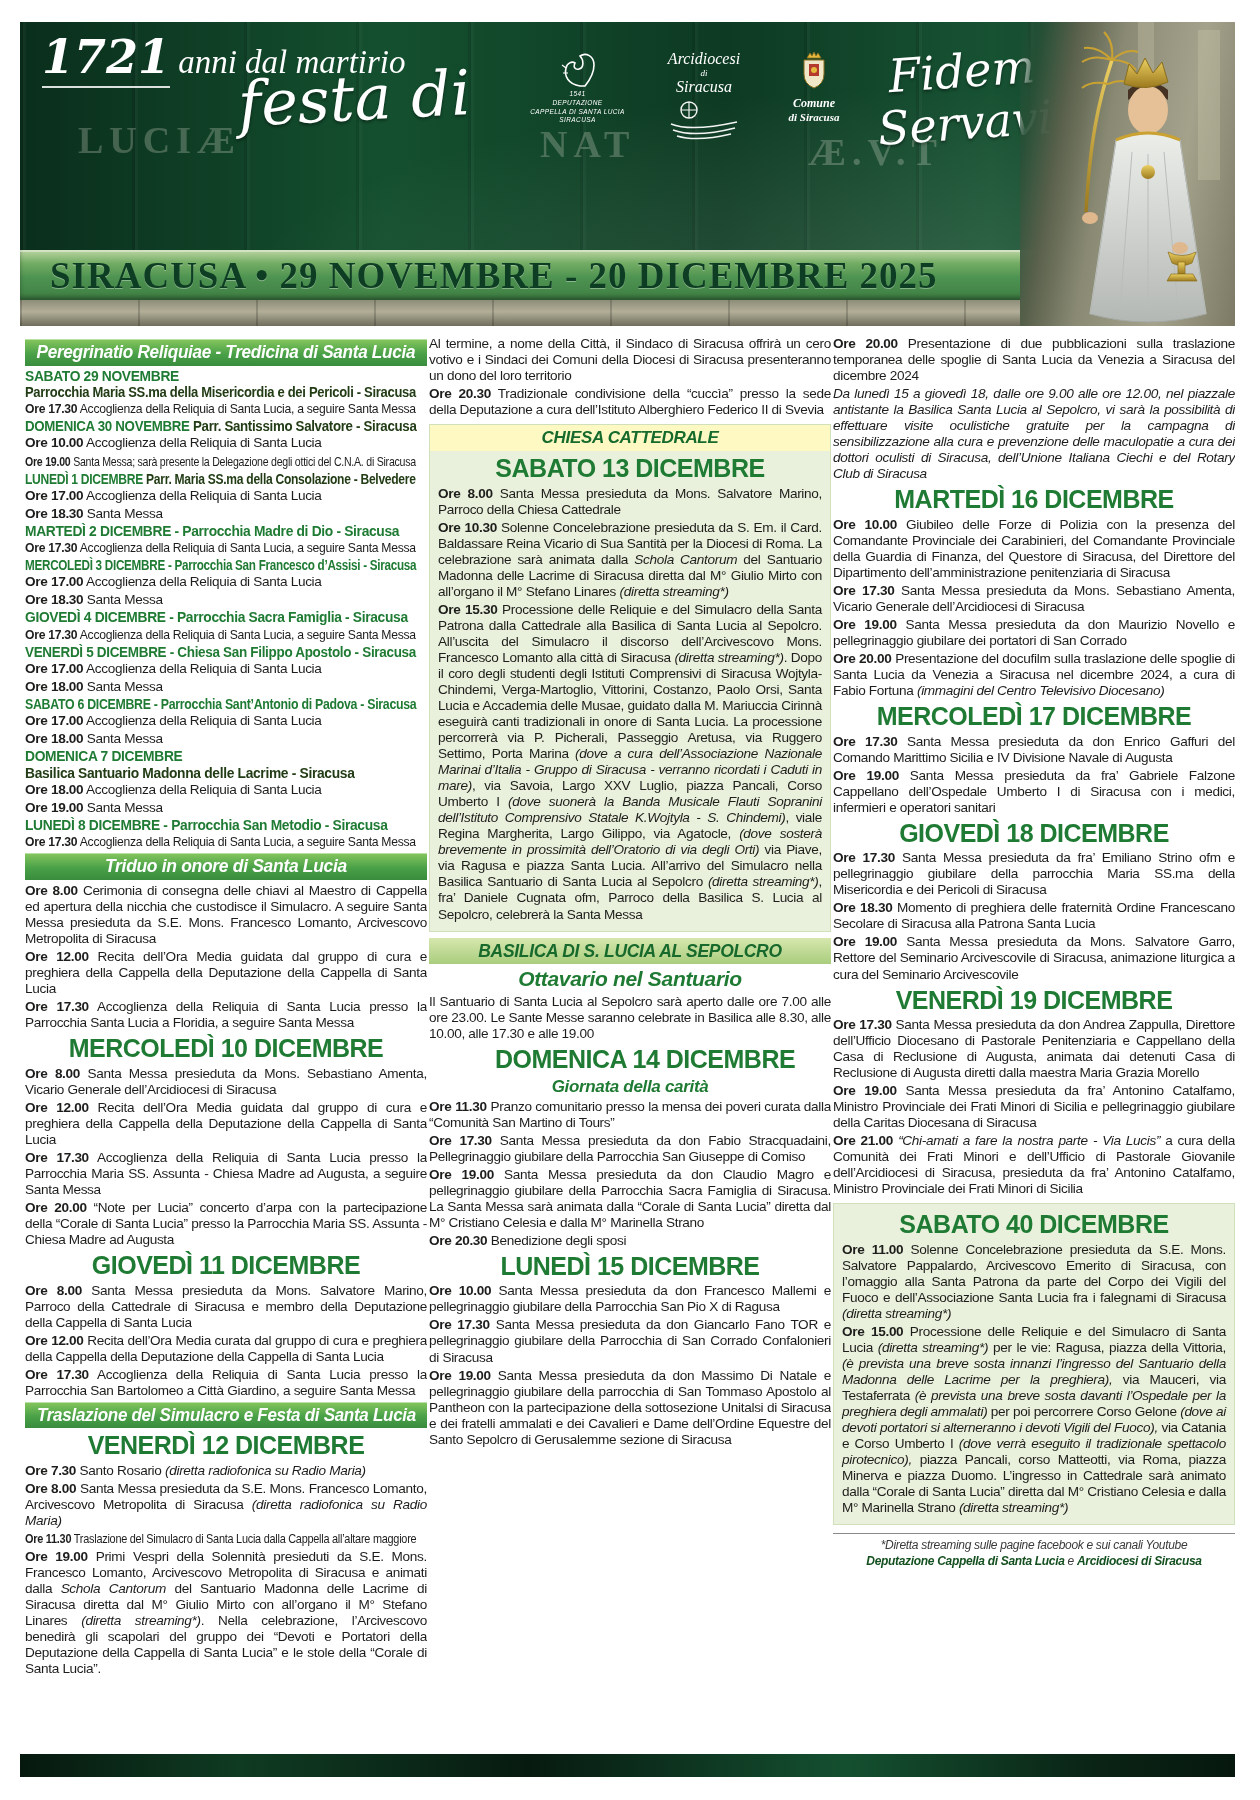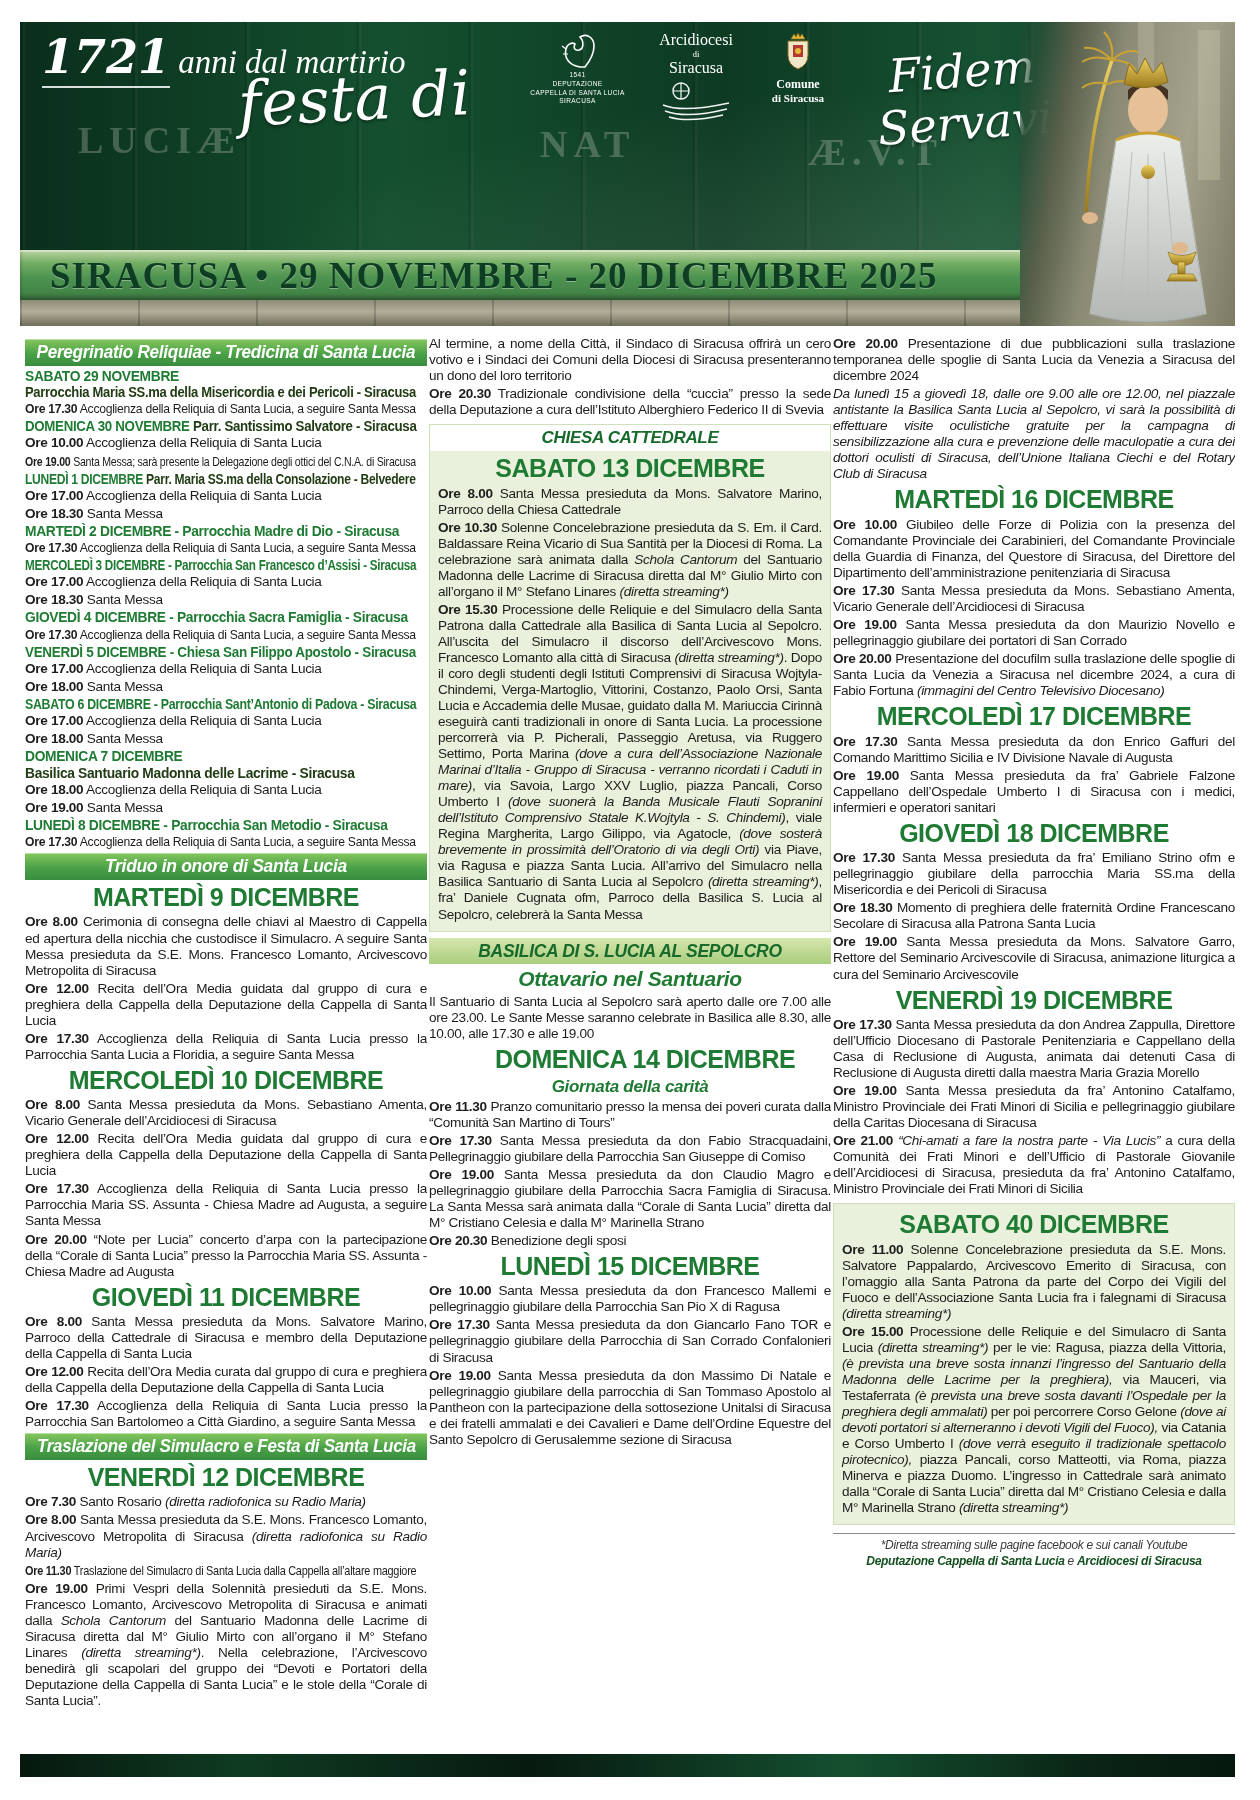--- a/index.html
+++ b/index.html
@@ -19,22 +19,22 @@
   .anniv-txt{font-size:33px;margin-left:3px;font-family:Liberation Serif, serif;}
   .festa{position:absolute;left:218px;top:40px;color:#fff;font-family:"DejaVu Serif",serif;
     font-style:italic;font-size:62px;transform:rotate(-3deg);text-shadow:0 2px 3px rgba(0,0,0,.4);}
   .title{position:absolute;left:28px;top:64px;color:#fff;font-family:"Liberation Serif",serif;
     line-height:1;letter-spacing:5px;text-shadow:0 2px 4px rgba(0,0,0,.45);white-space:nowrap;z-index:4;}
   .title .tw{display:inline-block;font-size:86px;}
   .title .tw::first-letter{font-size:1.38em;}
   .title .tw+.tw{margin-left:26px;}
   .motto{position:absolute;left:856px;top:24px;color:#fff;font-family:"DejaVu Serif",serif;font-style:italic;
     font-size:46px;line-height:1.12;transform:rotate(-4deg);text-align:center;text-shadow:0 2px 3px rgba(0,0,0,.4);z-index:3;}
-  .logos{position:absolute;left:495px;top:9px;width:345px;display:flex;justify-content:flex-start;
-    align-items:flex-start;color:#fff;z-index:3;text-align:center;}
+  .logos{position:absolute;left:495px;top:28px;width:345px;display:flex;justify-content:space-between;
+    align-items:flex-start;color:#fff;z-index:3;text-align:center;font-style:italic;}
   .logo-dep{width:125px;font-size:6.5px;letter-spacing:.4px;line-height:1.35;}
   .logo-arci{width:112px;font-family:"Liberation Serif",serif;}
   .arci-l1,.arci-l3{font-size:16px;}
   .arci-l2{font-size:9px;}
   .logo-com{width:92px;font-family:"Liberation Serif",serif;}
   .com-l1{font-size:12px;font-weight:bold;margin-top:2px;}
   .com-l2{font-size:11px;font-weight:bold;}
   .banner{position:absolute;left:0;top:228px;right:0;height:50px;display:flex;align-items:center;
     background:linear-gradient(180deg,#bcd5a2 0%,#74ad65 26%,#4e9351 55%,#3e7e43 100%);
     box-shadow:inset 0 2px 0 rgba(255,255,255,.4),inset 0 -3px 4px rgba(0,0,0,.35);}
@@ -57,21 +57,21 @@
   .bar{background:linear-gradient(180deg,#86c75e 0%,#4aa148 55%,#388c3d 100%);color:#fff;font-weight:bold;
     font-style:italic;font-size:17.5px;text-align:center;padding:3px 6px;margin:3px 0;box-shadow:inset 0 1px 0 rgba(255,255,255,.45);}
   .bar-light{background:linear-gradient(180deg,#d6e7ae 0%,#a9cd7d 100%);color:#17692c;box-shadow:none;}
   .h1{font-weight:bold;font-size:13.8px;margin-top:2px;text-align:left;}
   .hloc{font-weight:bold;font-size:13.8px;color:#223c15;text-align:left;}
   .h2{color:#1f7b33;font-weight:bold;font-size:25px;text-align:center;margin:3px 0 2px;letter-spacing:-0.5px;}
   .hsub{color:#1f7b33;font-weight:bold;font-style:italic;text-align:center;font-size:17px;margin:1px 0 2px;}
   .hsub-lg{font-size:21px;}
   .para{margin:0 0 2px;}
   .box{background:#e9f1dc;border:1px solid #cfe0bb;padding:3px 8px 6px;margin:6px 0;}
-  .boxhead{background:#ffffff;margin:-3px -8px 2px;text-align:center;color:#156a2c;font-weight:bold;
+  .boxhead{background:#fef9c3;margin:-3px -8px 2px;text-align:center;color:#156a2c;font-weight:bold;
     font-style:italic;font-size:17px;padding:3px 6px;}
   .note{border-top:1px solid #8a8a8a;margin-top:8px;padding-top:4px;font-size:12px;text-align:center;color:#3a3a3a;}
   .note-line{line-height:1.3;}
   
   .footer-bar{position:absolute;left:20px;top:1754px;width:1215px;height:23px;
     background:linear-gradient(90deg,#06180e,#0f3b22 18%,#071a10 42%,#145030 68%,#0a2415 88%,#06180e);}
 </style>
 </head>
 <body>
 
@@ -204,21 +204,20 @@
         <div class="h1 autofit"><span style="display: inline-block; white-space: nowrap; transform-origin: 0px 50%; transform: scaleX(0.894737);"><span class="c-g">SABATO 6 DICEMBRE - Parrocchia Sant’Antonio di Padova - Siracusa</span></span></div>
         <div class="para autofit"><span style="display: inline-block; white-space: nowrap;"><span class="b">Ore 17.00</span><span> Accoglienza della Reliquia di Santa Lucia</span></span></div>
         <div class="para autofit"><span style="display: inline-block; white-space: nowrap;"><span class="b">Ore 18.00</span><span> Santa Messa</span></span></div>
         <div class="h1 autofit"><span style="display: inline-block; white-space: nowrap;"><span class="c-g">DOMENICA 7 DICEMBRE</span></span></div>
         <div class="hloc autofit"><span style="display: inline-block; white-space: nowrap;"><span>Basilica Santuario Madonna delle Lacrime - Siracusa</span></span></div>
         <div class="para autofit"><span style="display: inline-block; white-space: nowrap;"><span class="b">Ore 18.00</span><span> Accoglienza della Reliquia di Santa Lucia</span></span></div>
         <div class="para autofit"><span style="display: inline-block; white-space: nowrap;"><span class="b">Ore 19.00</span><span> Santa Messa</span></span></div>
         <div class="h1 autofit"><span style="display: inline-block; white-space: nowrap;"><span class="c-g">LUNEDÌ 8 DICEMBRE - Parrocchia San Metodio - Siracusa</span></span></div>
         <div class="para autofit"><span style="display: inline-block; white-space: nowrap; transform-origin: 0px 50%; transform: scaleX(0.896789);"><span class="b">Ore 17.30</span><span> Accoglienza della Reliquia di Santa Lucia, a seguire Santa Messa</span></span></div>
         <div class="bar autofit"><span style="display: inline-block; white-space: nowrap;"><span>Triduo in onore di Santa Lucia</span></span></div>
-        <div class="h2 autofit"><span style="display: inline-block; white-space: nowrap;"><span>MARTEDÌ 9 DICEMBRE</span></span></div>
         <div class="para autofit"><span style="display: inline; white-space: normal;"><span class="b">Ore 8.00</span><span> Cerimonia di consegna delle chiavi al Maestro di Cappella ed apertura della nicchia che custodisce il Simulacro. A seguire Santa Messa presieduta da S.E. Mons. Francesco Lomanto, Arcivescovo Metropolita di Siracusa</span></span></div>
         <div class="para autofit"><span style="display: inline; white-space: normal;"><span class="b">Ore 12.00</span><span> Recita dell’Ora Media guidata dal gruppo di cura e preghiera della Cappella della Deputazione della Cappella di Santa Lucia</span></span></div>
         <div class="para autofit"><span style="display: inline; white-space: normal;"><span class="b">Ore 17.30</span><span> Accoglienza della Reliquia di Santa Lucia presso la Parrocchia Santa Lucia a Floridia, a seguire Santa Messa</span></span></div>
         <div class="h2 autofit"><span style="display: inline-block; white-space: nowrap;"><span>MERCOLEDÌ 10 DICEMBRE</span></span></div>
         <div class="para autofit"><span style="display: inline; white-space: normal;"><span class="b">Ore 8.00</span><span> Santa Messa presieduta da Mons. Sebastiano Amenta, Vicario Generale dell’Arcidiocesi di Siracusa</span></span></div>
         <div class="para autofit"><span style="display: inline; white-space: normal;"><span class="b">Ore 12.00</span><span> Recita dell’Ora Media guidata dal gruppo di cura e preghiera della Cappella della Deputazione della Cappella di Santa Lucia</span></span></div>
         <div class="para autofit"><span style="display: inline; white-space: normal;"><span class="b">Ore 17.30</span><span> Accoglienza della Reliquia di Santa Lucia presso la Parrocchia Maria SS. Assunta - Chiesa Madre ad Augusta, a seguire Santa Messa</span></span></div>
         <div class="para autofit"><span style="display: inline; white-space: normal;"><span class="b">Ore 20.00</span><span> “Note per Lucia” concerto d’arpa con la partecipazione della “Corale di Santa Lucia” presso la Parrocchia Maria SS. Assunta - Chiesa Madre ad Augusta</span></span></div>
         <div class="h2 autofit"><span style="display: inline-block; white-space: nowrap;"><span>GIOVEDÌ 11 DICEMBRE</span></span></div>
         <div class="para autofit"><span style="display: inline; white-space: normal;"><span class="b">Ore 8.00</span><span> Santa Messa presieduta da Mons. Salvatore Marino, Parroco della Cattedrale di Siracusa e membro della Deputazione della Cappella di Santa Lucia</span></span></div>

